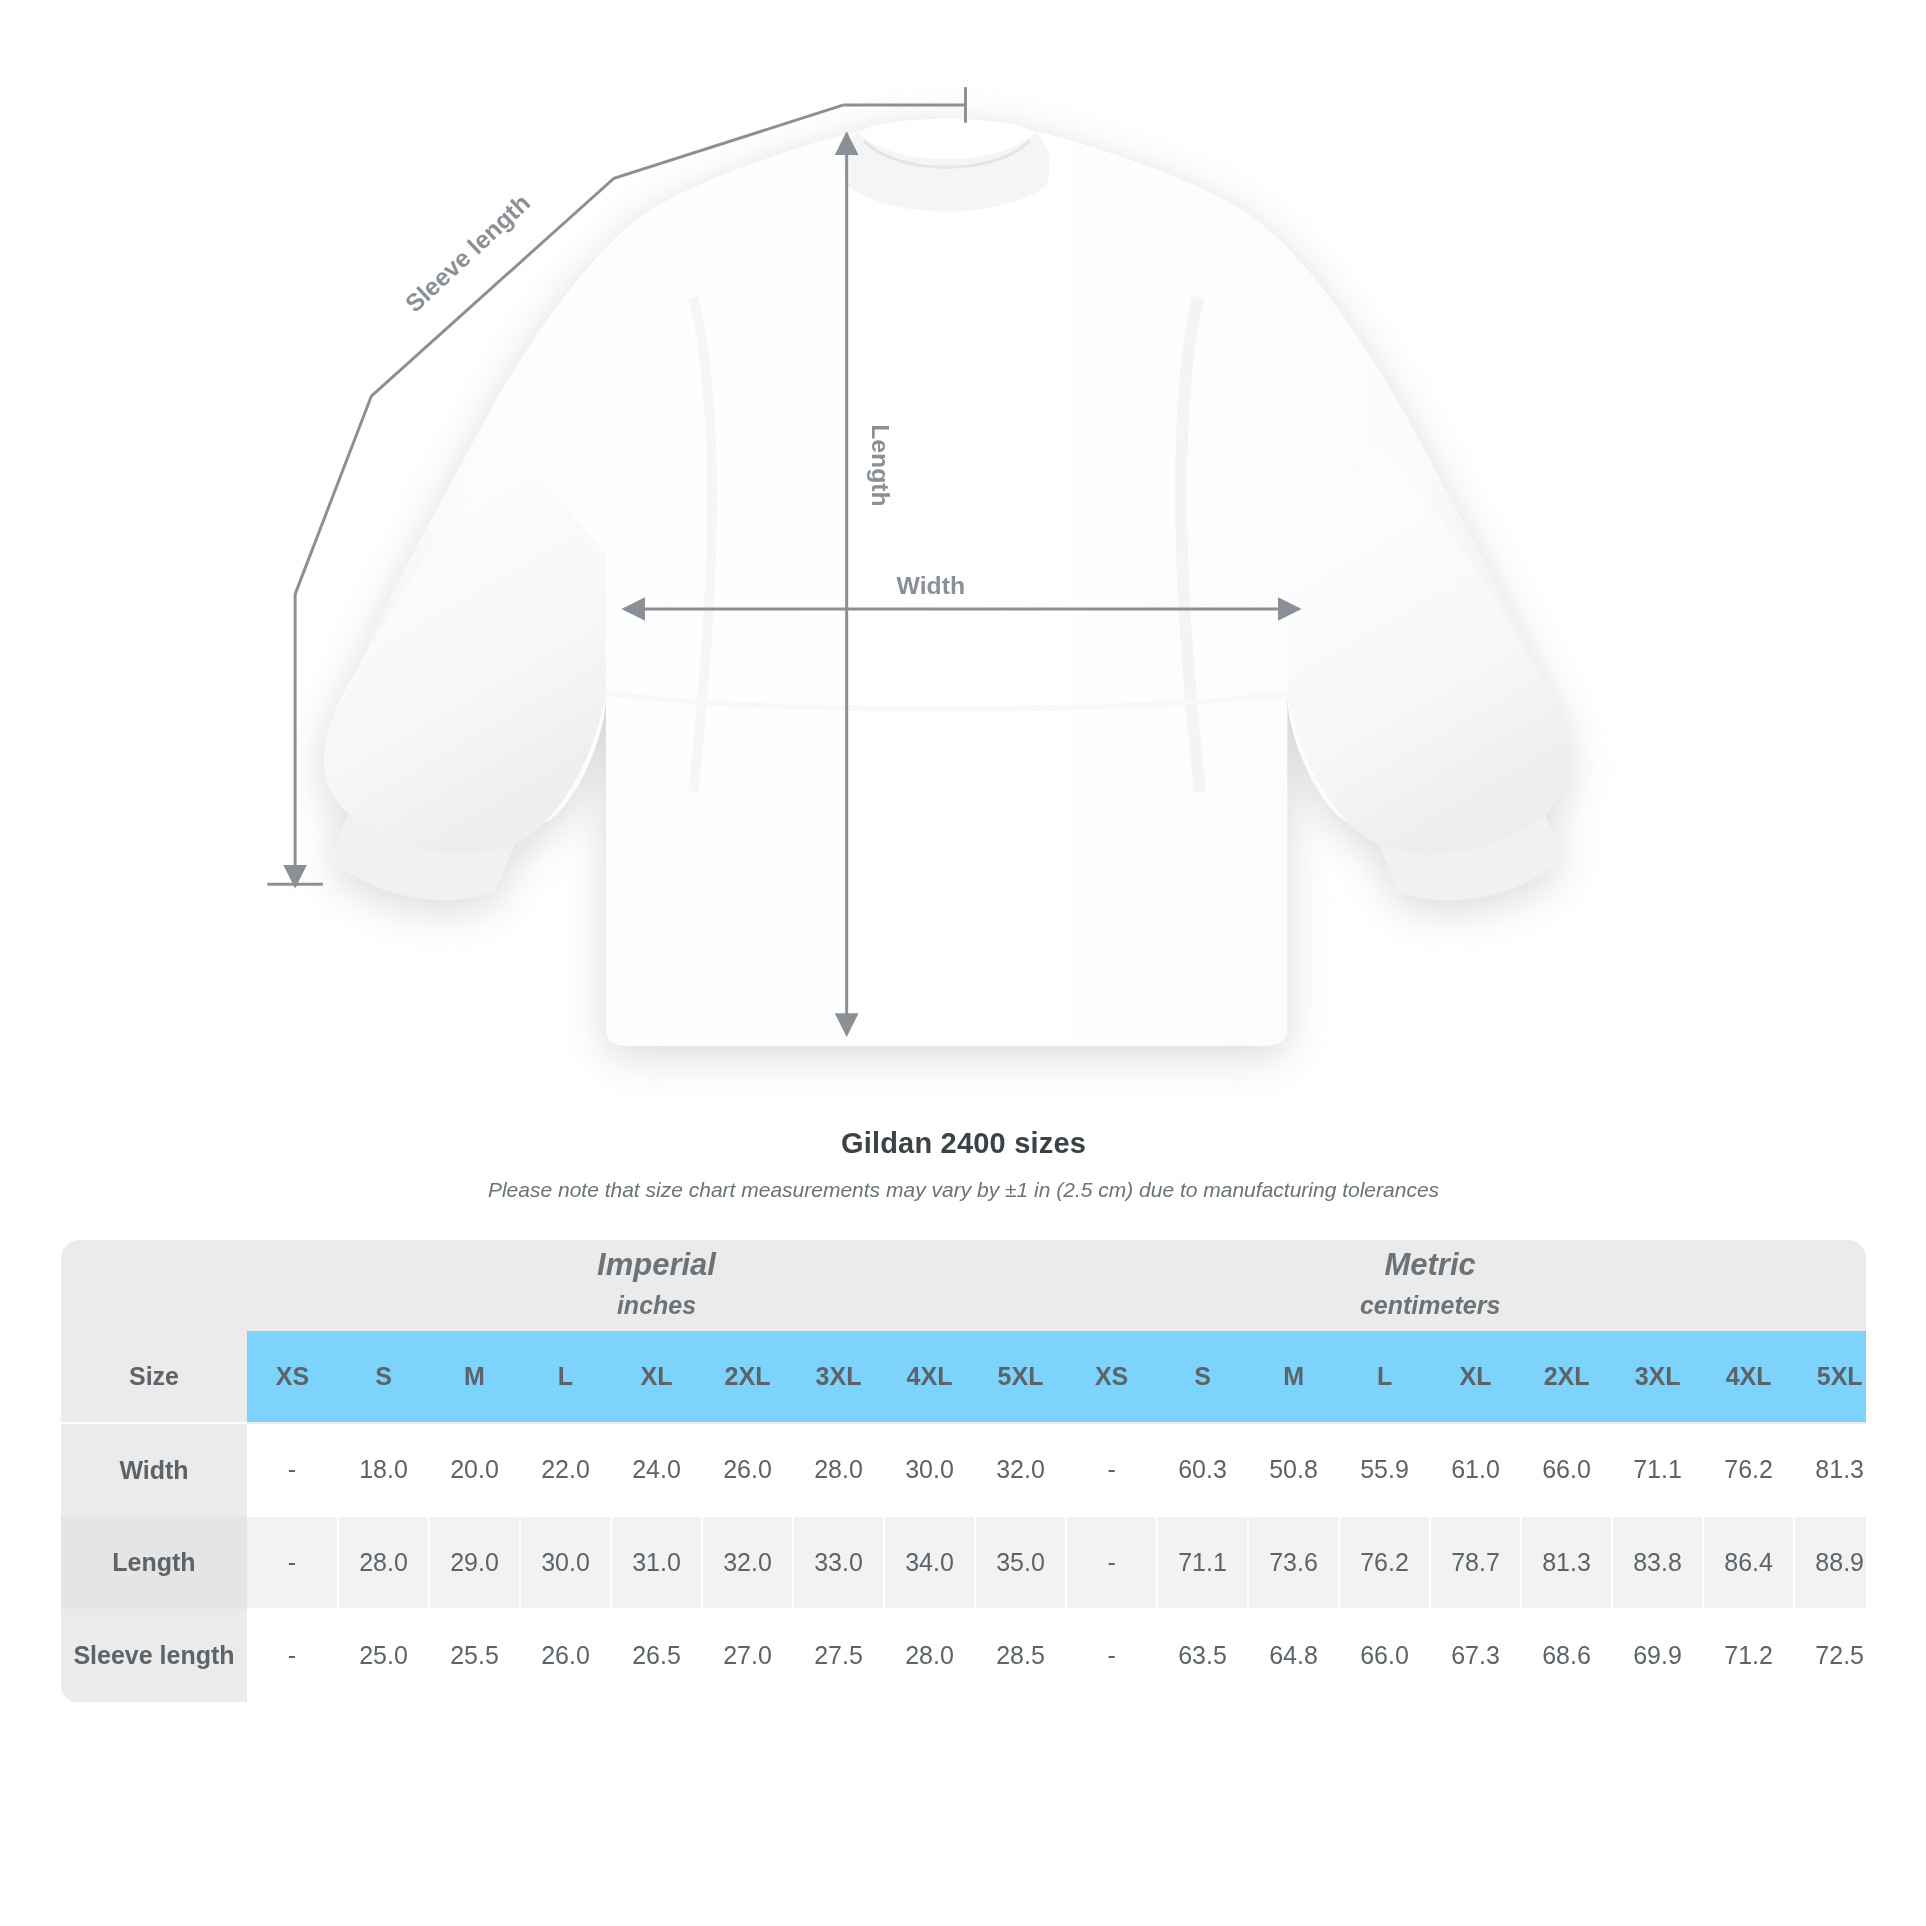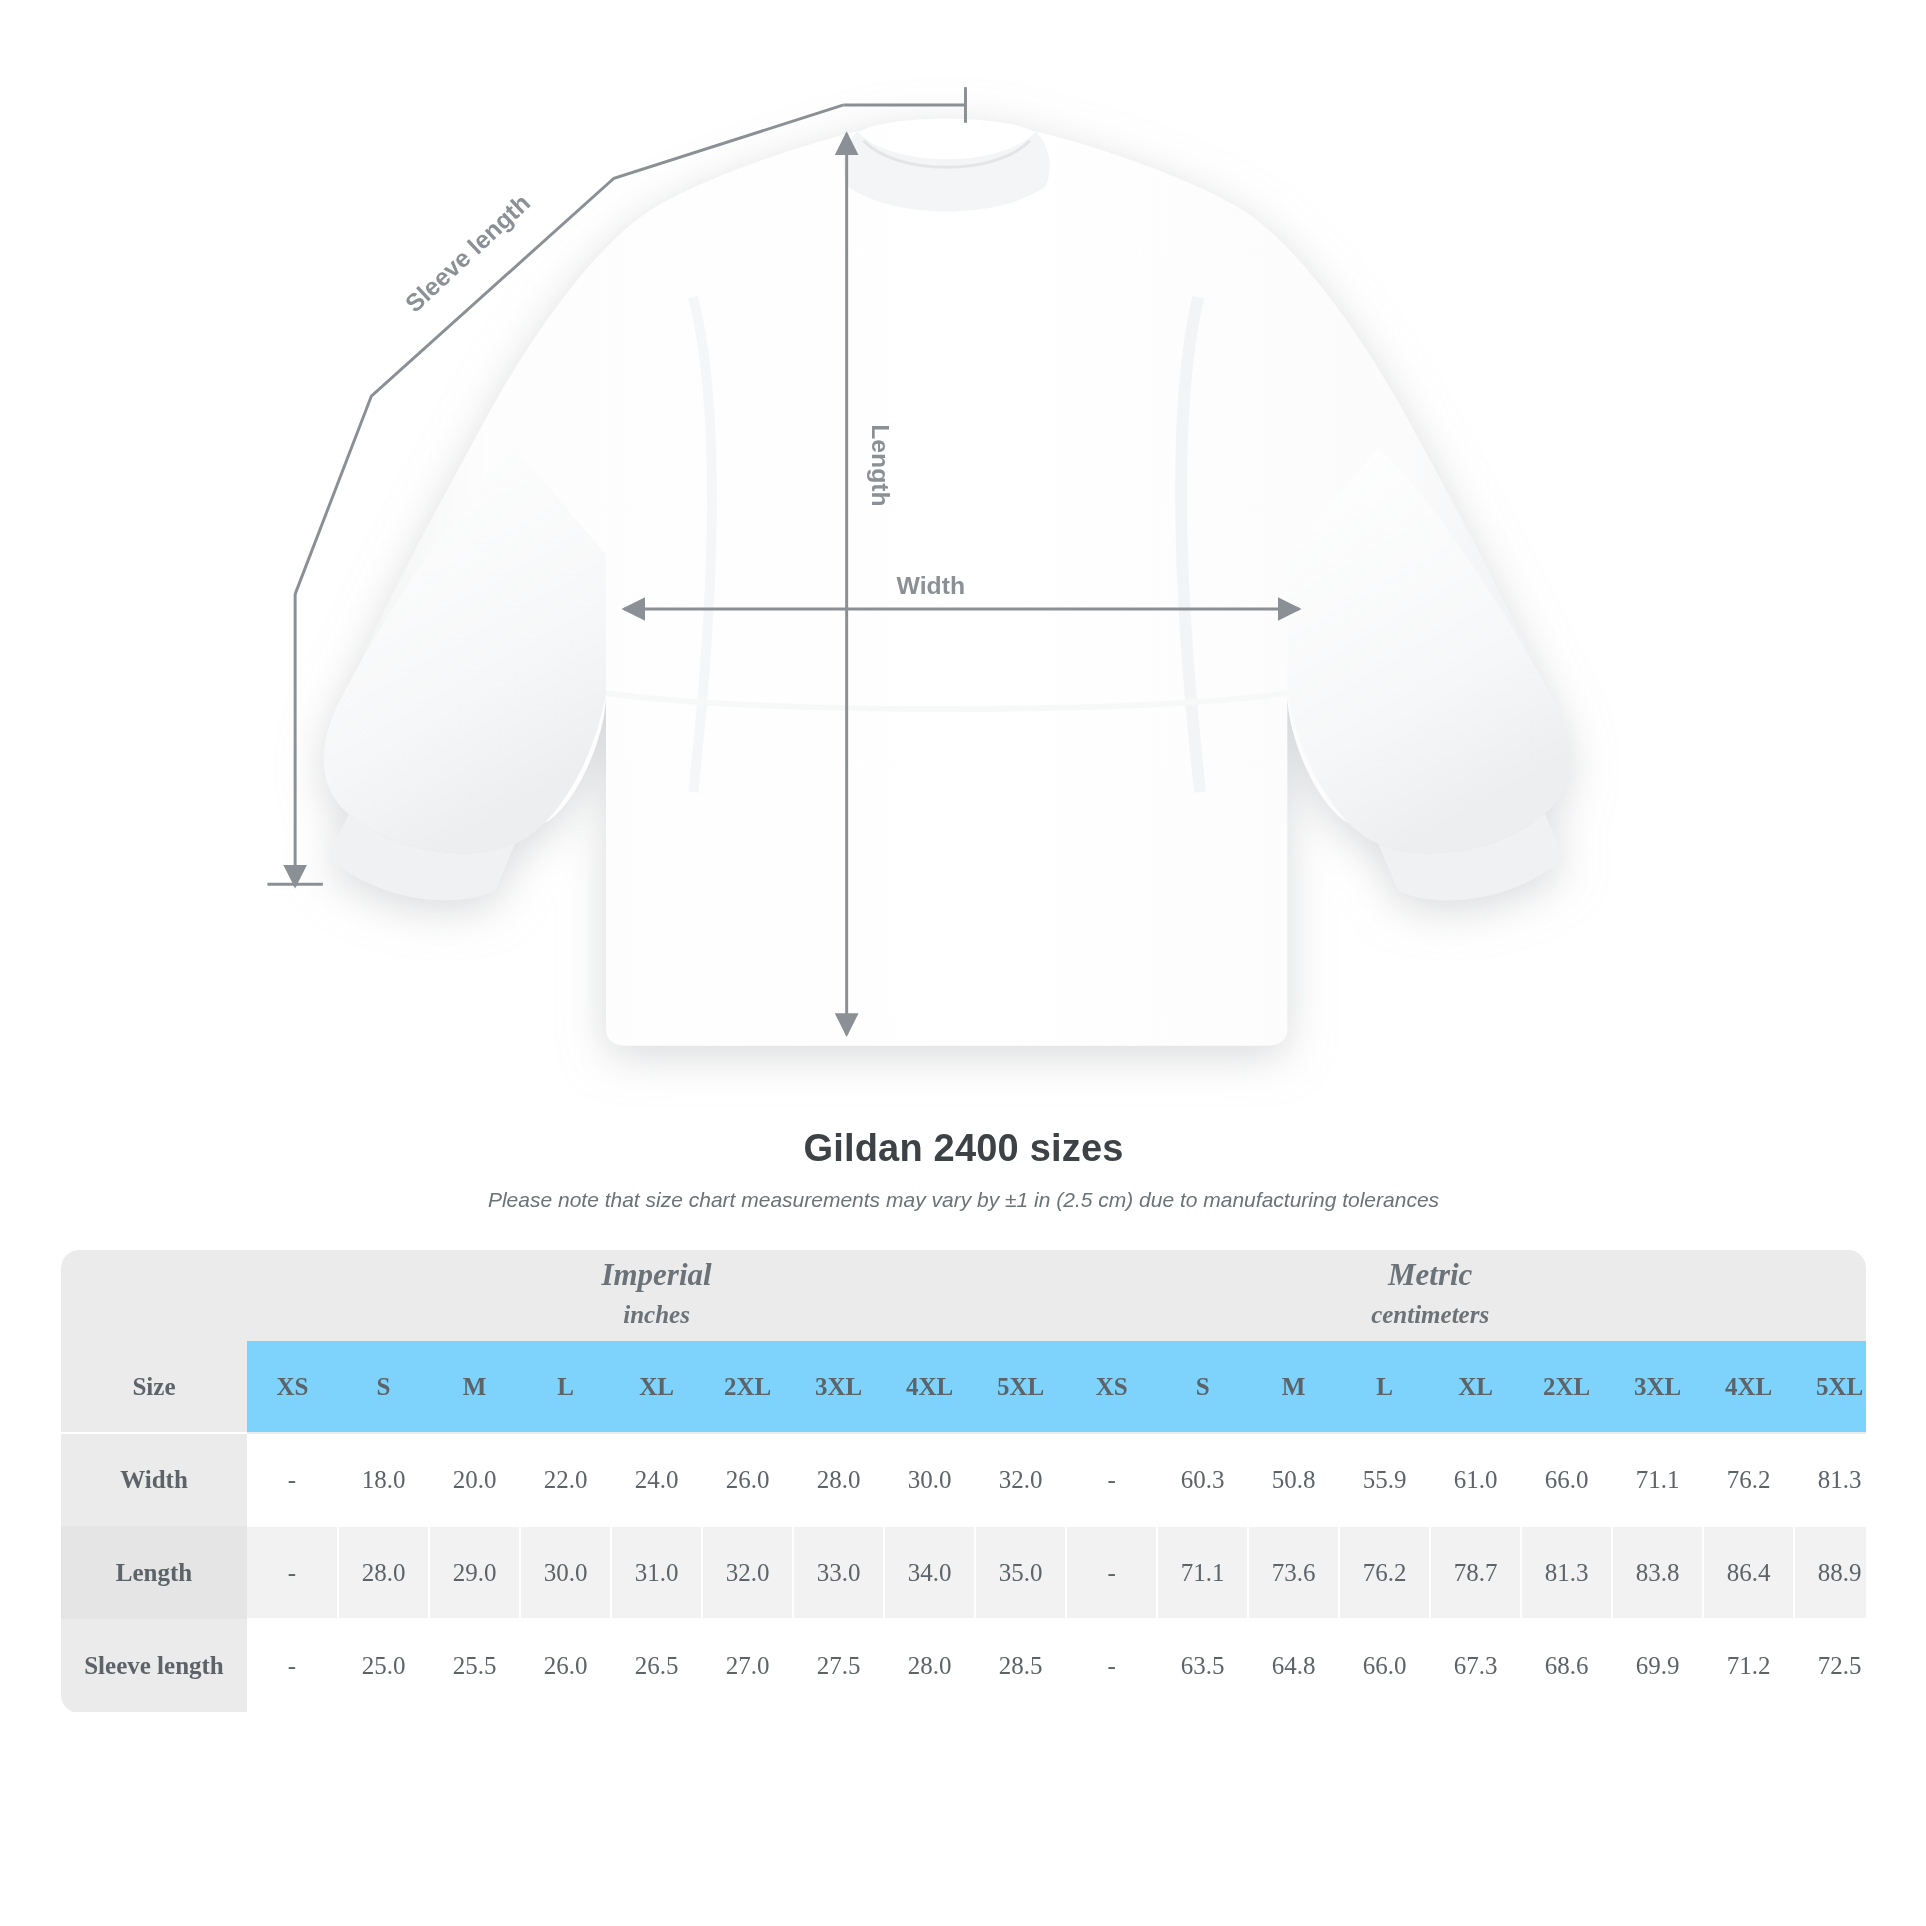--- a/index.html
+++ b/index.html
@@ -27,21 +27,21 @@
     top: 0;
     left: 0;
   }
 
   
   .title-block {
     text-align: center;
     margin-top: 18px;
   }
   .chart-title {
-    font-size: 38px;
+    font-size: 29px;
     font-weight: bold;
     color: #3d4246;
     letter-spacing: 0.2px;
   }
   .chart-note {
     font-size: 21px;
     font-style: italic;
     color: #6b7378;
     margin-top: 18px;
   }
@@ -50,21 +50,20 @@
   .table-wrap {
     margin: 38px 61px 0 61px;
     border-radius: 18px;
     overflow: hidden;
     background: #ffffff;
   }
   table.size-table {
     border-collapse: collapse;
     width: 100%;
     table-layout: fixed;
-    font-family: Liberation Serif, serif;
   }
   table.size-table th,
   table.size-table td {
     text-align: center;
     font-size: 25px;
     color: #5c6469;
     padding: 0;
     height: 91px;
     vertical-align: middle;
   }

